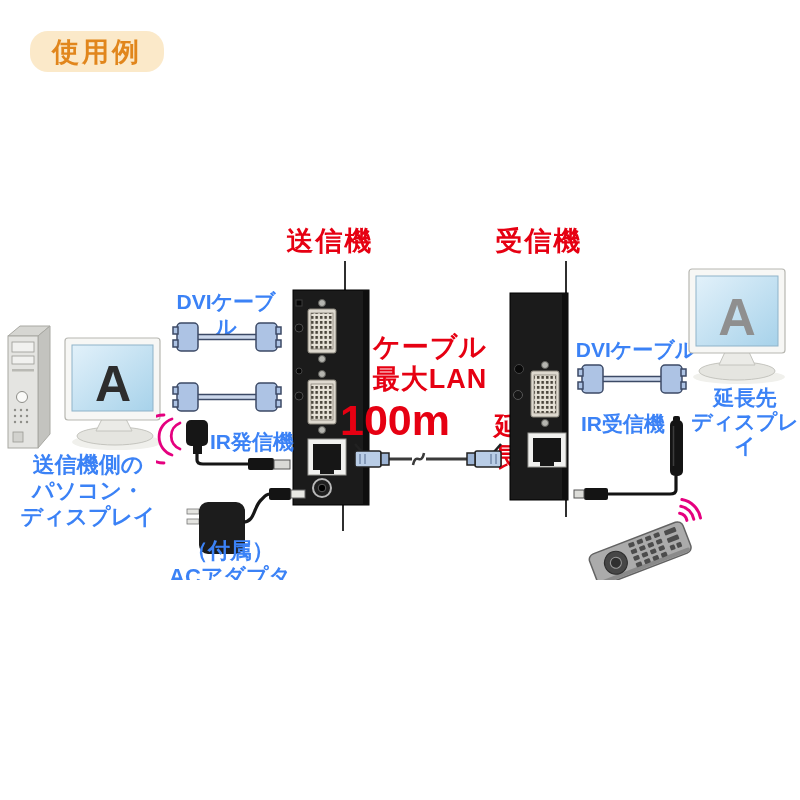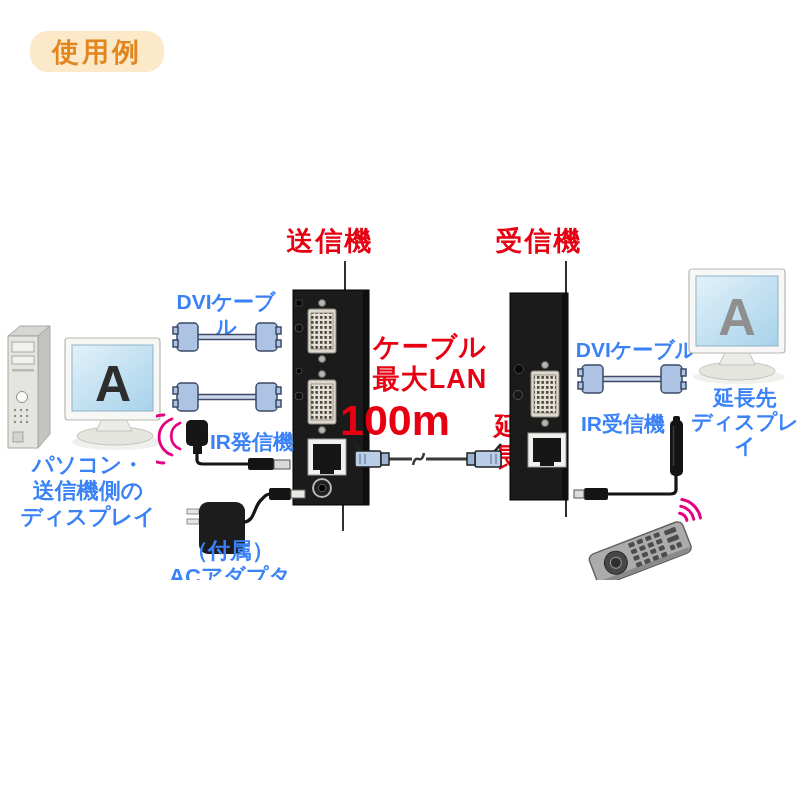--- a/index.html
+++ b/index.html
@@ -65,22 +65,22 @@
     <g>
       <ellipse cx="115" cy="122" rx="45" ry="8" fill="#f0f0ec"></ellipse>
       <ellipse cx="113" cy="116" rx="38" ry="9" fill="#e5e5e0" stroke="#c4c4be" stroke-width="1"></ellipse>
       <polygon points="100,99 124,99 130,111 94,111" fill="#ebebe7" stroke="#c4c4be" stroke-width="1"></polygon>
       <rect x="63" y="18" width="95" height="82" rx="3" fill="#f7f7f5" stroke="#b7b7b1" stroke-width="1.2"></rect>
       <rect x="70" y="25" width="81" height="66" fill="url(#scrL)" stroke="#8fb3c9" stroke-width="1"></rect>
       <text x="111" y="81" text-anchor="middle" font-size="50" font-weight="bold" fill="#2d2d2d">A</text>
     </g>
   </svg>
   <div class="abs jp caption center" style="left:8px;top:452px;width:160px">
+    <div>送信機側の</div>
     <div>パソコン・</div>
-    <div>送信機側の</div>
     <div>ディスプレイ</div>
   </div>
 
   <div class="abs jp red device-label center" style="left:268px;top:226px;width:124px">送信機</div>
 
   <svg class="abs" style="left:283px;top:255px" width="90" height="280" viewBox="0 0 90 280">
     <defs>
       <pattern id="pinsT" patternUnits="userSpaceOnUse" width="4.5" height="5">
         <rect width="4.5" height="5" fill="#e6e1d6"></rect>
         <rect x="1" y="1" width="2.4" height="2.8" fill="#443f35"></rect>

